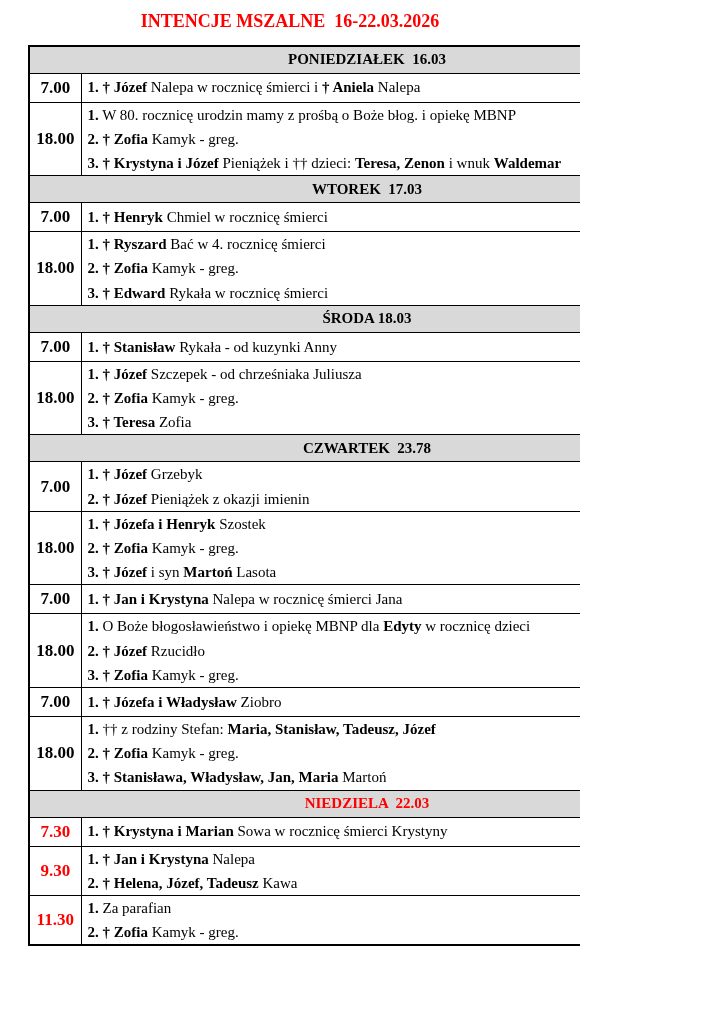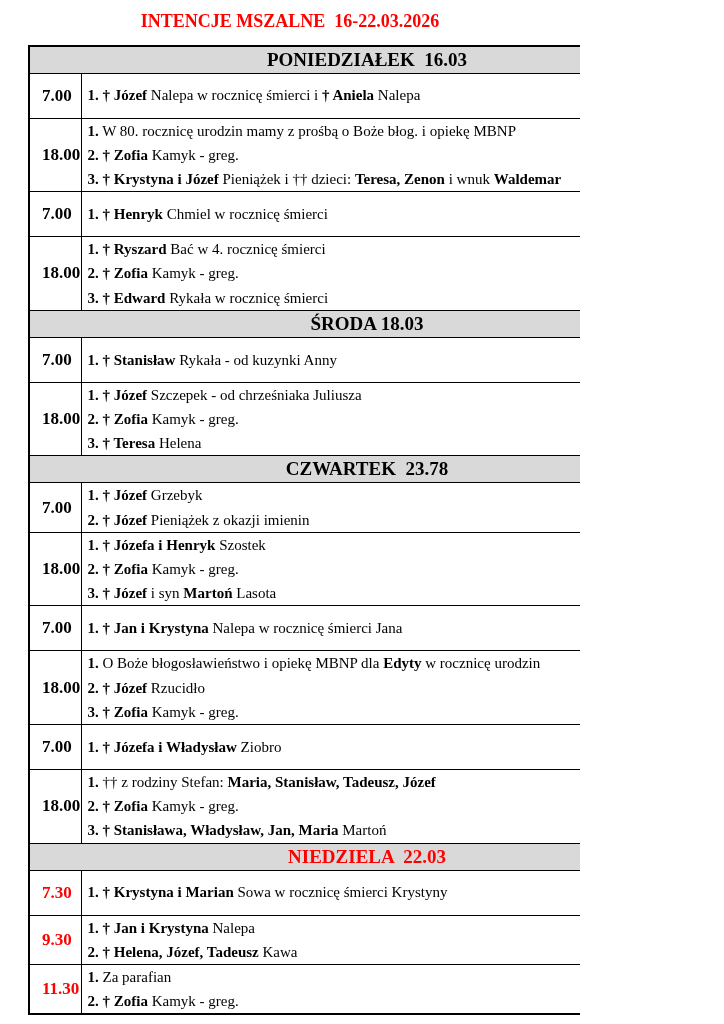--- a/index.html
+++ b/index.html
@@ -30,31 +30,31 @@
     table-layout: fixed;
     border: 2px solid var(--border);
   }
   table.intentions td {
     border: 1px solid var(--border);
   }
   td.day-header {
     background: var(--hdr-bg);
     text-align: center;
     font-weight: bold;
-    font-size: 19px;
+    font-size: 15px;
     height: 27px;
     padding: 0;
     white-space: pre;
     vertical-align: middle;
   }
   td.time {
     text-align: center;
     font-weight: bold;
     font-size: 17px;
-    padding: 12px;
+    padding: 4px;
     vertical-align: middle;
   }
   td.intent {
     padding: 0 6px;
     font-size: 15px;
     vertical-align: middle;
   }
   .line {
     line-height: 24.2px;
     white-space: pre;
@@ -85,20 +85,23 @@
         </tr>
         <tr>
           <td class="time">18.00</td>
           <td class="intent">
             <div class="line"><span class="b">1.</span><span> W 80. rocznicę urodzin mamy z prośbą o Boże błog. i opiekę MBNP</span></div>
             <div class="line"><span class="b">2. † Zofia</span><span> Kamyk - greg.</span></div>
             <div class="line"><span class="b">3. † Krystyna i Józef</span><span> Pieniążek i †† dzieci: </span><span class="b">Teresa, Zenon</span><span> i wnuk </span><span class="b">Waldemar</span></div>
           </td>
         </tr>
         <tr>
+          <td colspan="2" class="day-header">WTOREK  17.03</td>
+        </tr>
+        <tr>
           <td class="time">7.00</td>
           <td class="intent">
             <div class="line"><span class="b">1. † Henryk</span><span> Chmiel w rocznicę śmierci</span></div>
           </td>
         </tr>
         <tr>
           <td class="time">18.00</td>
           <td class="intent">
             <div class="line"><span class="b">1. † Ryszard</span><span> Bać w 4. rocznicę śmierci</span></div>
             <div class="line"><span class="b">2. † Zofia</span><span> Kamyk - greg.</span></div>
@@ -112,21 +115,21 @@
           <td class="time">7.00</td>
           <td class="intent">
             <div class="line"><span class="b">1. † Stanisław</span><span> Rykała - od kuzynki Anny</span></div>
           </td>
         </tr>
         <tr>
           <td class="time">18.00</td>
           <td class="intent">
             <div class="line"><span class="b">1. † Józef</span><span> Szczepek - od chrześniaka Juliusza</span></div>
             <div class="line"><span class="b">2. † Zofia</span><span> Kamyk - greg.</span></div>
-            <div class="line"><span class="b">3. † Teresa</span><span> Helena</span></div>
+            <div class="line"><span class="b">3. † Teresa</span><span> Zofia</span></div>
           </td>
         </tr>
         <tr>
           <td colspan="2" class="day-header">CZWARTEK  23.78</td>
         </tr>
         <tr>
           <td class="time">7.00</td>
           <td class="intent">
             <div class="line"><span class="b">1. † Józef</span><span> Grzebyk</span></div>
             <div class="line"><span class="b">2. † Józef</span><span> Pieniążek z okazji imienin</span></div>
@@ -142,21 +145,21 @@
         </tr>
         <tr>
           <td class="time">7.00</td>
           <td class="intent">
             <div class="line"><span class="b">1. † Jan i Krystyna</span><span> Nalepa w rocznicę śmierci Jana</span></div>
           </td>
         </tr>
         <tr>
           <td class="time">18.00</td>
           <td class="intent">
-            <div class="line"><span class="b">1.</span><span> O Boże błogosławieństwo i opiekę MBNP dla </span><span class="b">Edyty</span><span> w rocznicę urodzin</span></div>
+            <div class="line"><span class="b">1.</span><span> O Boże błogosławieństwo i opiekę MBNP dla </span><span class="b">Edyty</span><span> w rocznicę dzieci</span></div>
             <div class="line"><span class="b">2. † Józef</span><span> Rzucidło</span></div>
             <div class="line"><span class="b">3. † Zofia</span><span> Kamyk - greg.</span></div>
           </td>
         </tr>
         <tr>
           <td class="time">7.00</td>
           <td class="intent">
             <div class="line"><span class="b">1. † Józefa i Władysław</span><span> Ziobro</span></div>
           </td>
         </tr>

